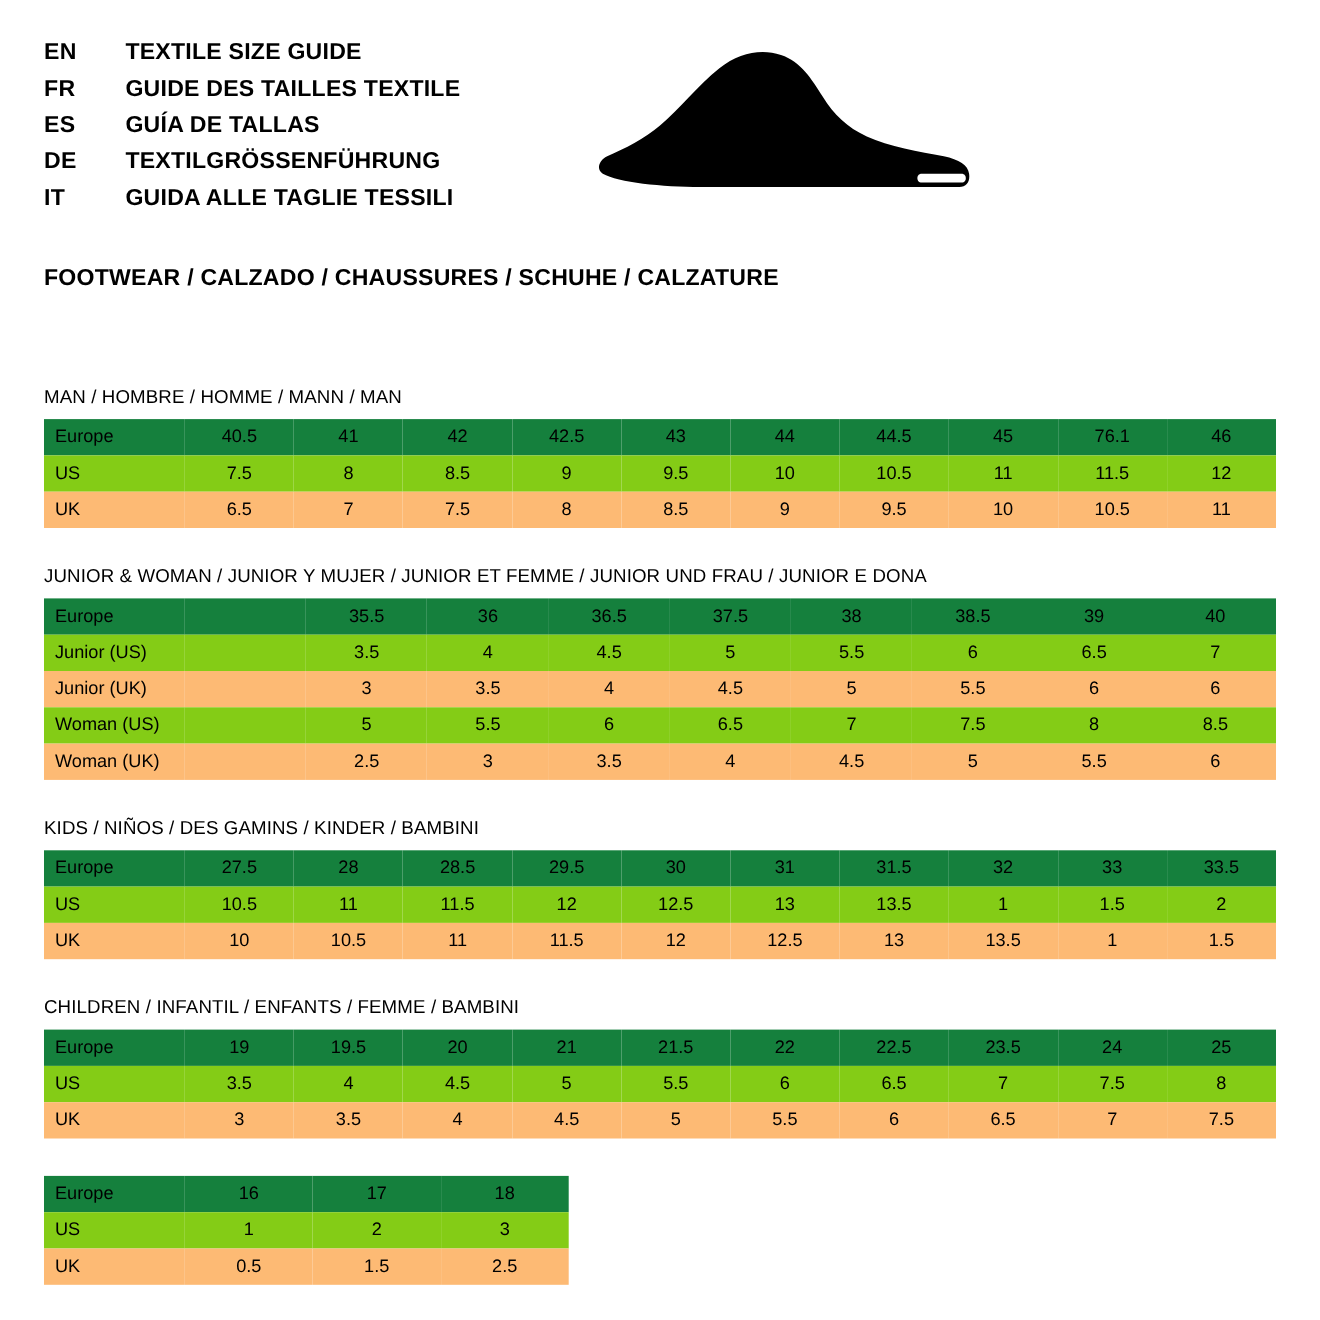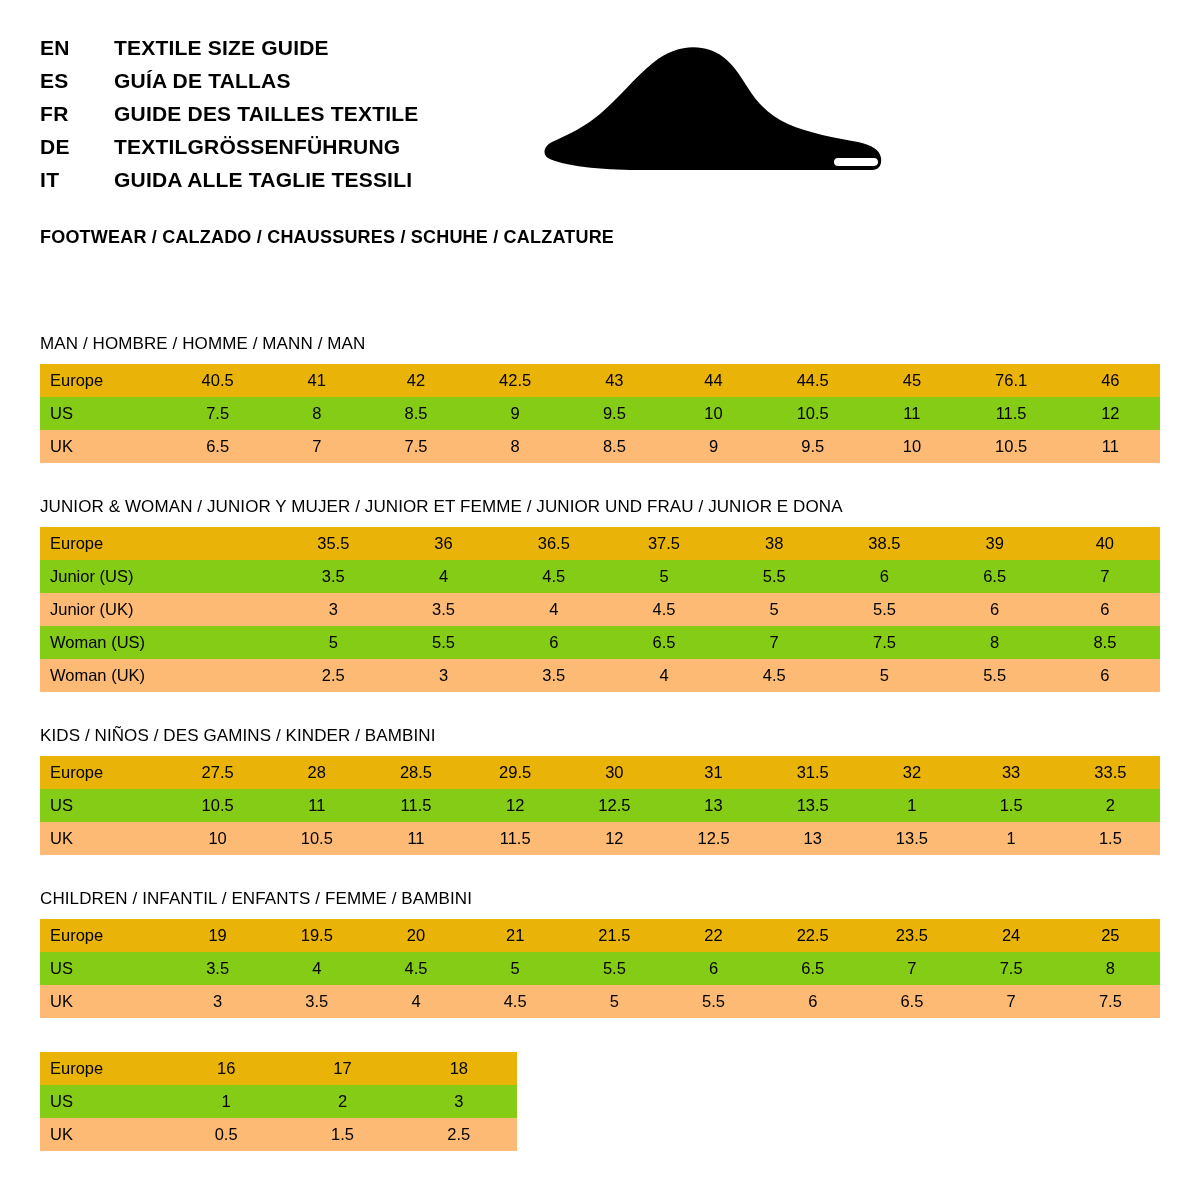--- a/index.html
+++ b/index.html
@@ -48,22 +48,22 @@
     letter-spacing: 0.2px;
   }
   .shoe-wrap {
     width: 360px;
     padding-top: 10px;
     padding-right: 20px;
     display: flex;
     justify-content: center;
   }
   .footwear-title {
-    margin-top: 26px;
-    font-size: 18px;
+    margin-top: 40px;
+    font-size: 21px;
     font-weight: bold;
     letter-spacing: 0.2px;
   }
 
   
   .section {
     margin-top: 34px;
   }
   .section.first {
     margin-top: 86px;
@@ -88,47 +88,47 @@
     text-align: center;
     vertical-align: middle;
     padding: 0;
   }
   table.size td.label {
     text-align: left;
     padding-left: 10px;
     width: 118px;
   }
   tr.head td {
-    background: #eab308;
+    background: #15803d;
   }
   tr.alt td {
     background: #fdba74;
   }
   tr.plain td {
     background: #84cc16;
   }
 </style>
 </head>
 <body>
 
 <div class="page">
 
   <div class="header">
     <div class="lang-block">
       <div class="lang-row">
         <div class="lang-code">EN</div>
         <div class="lang-text">TEXTILE SIZE GUIDE</div>
       </div>
       <div class="lang-row">
+        <div class="lang-code">FR</div>
+        <div class="lang-text">GUIDE DES TAILLES TEXTILE</div>
+      </div>
+      <div class="lang-row">
         <div class="lang-code">ES</div>
         <div class="lang-text">GUÍA DE TALLAS</div>
-      </div>
-      <div class="lang-row">
-        <div class="lang-code">FR</div>
-        <div class="lang-text">GUIDE DES TAILLES TEXTILE</div>
       </div>
       <div class="lang-row">
         <div class="lang-code">DE</div>
         <div class="lang-text">TEXTILGRÖSSENFÜHRUNG</div>
       </div>
       <div class="lang-row">
         <div class="lang-code">IT</div>
         <div class="lang-text">GUIDA ALLE TAGLIE TESSILI</div>
       </div>
     </div>

